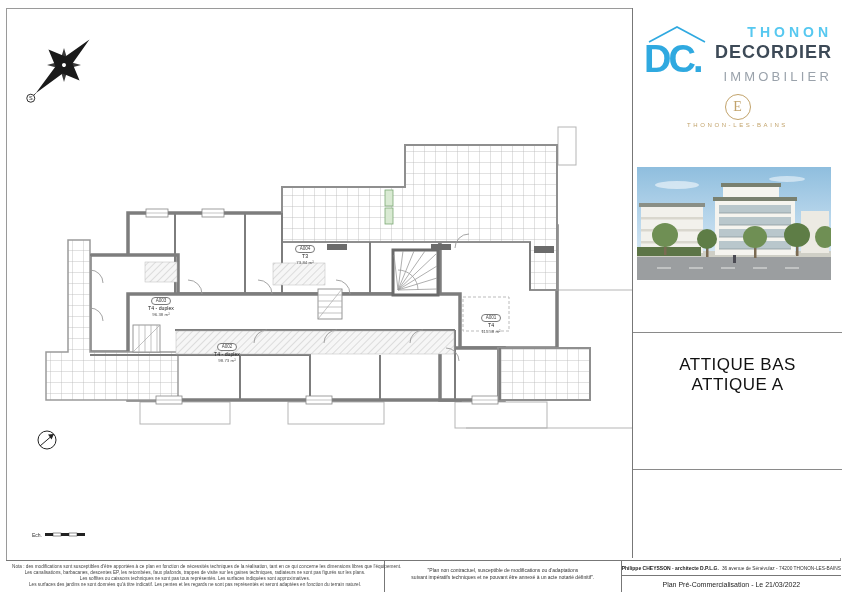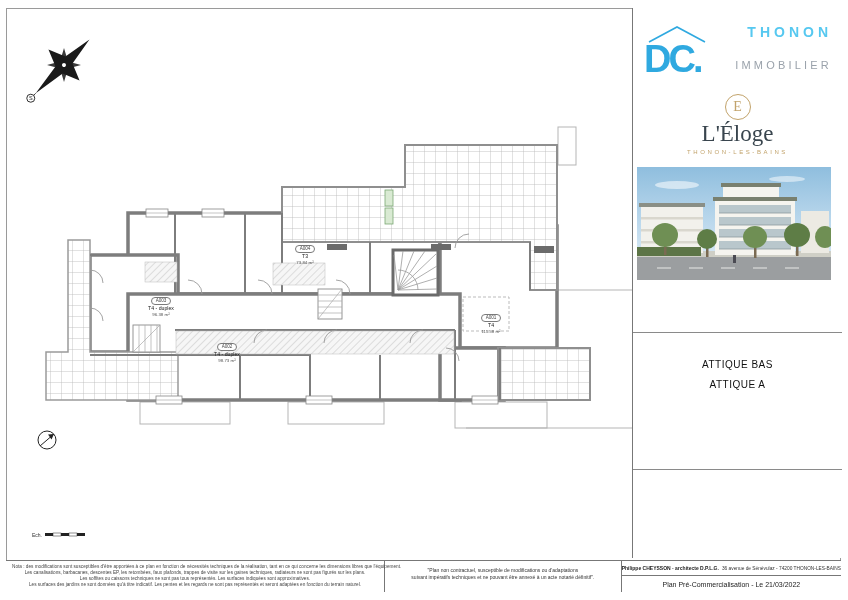--- a/index.html
+++ b/index.html
@@ -14,31 +14,31 @@
   .apt .typ{display:block;font-size:5.2px;margin-top:1px;color:#222;}
   .apt .area{display:block;font-size:4.4px;color:#555;}
 
   
   .sidebar{position:absolute;left:632px;top:8px;width:210px;height:550px;border-left:1px solid #777;box-sizing:border-box;background:#fff;}
   .agency{position:absolute;left:0;top:6px;width:100%;height:80px;}
   .agency .mark{position:absolute;left:10px;top:8px;}
   .agency .txt{position:absolute;right:10px;top:10px;text-align:right;}
   .agency .city{font-size:14px;letter-spacing:4px;color:#56c8f0;font-weight:bold;}
   .agency .name{font-size:18px;letter-spacing:1px;color:#3d4a57;font-weight:600;margin-top:2px;}
-  .agency .field{font-size:11px;letter-spacing:3.2px;color:#9aa2ab;margin-top:19px;}
+  .agency .field{font-size:13px;letter-spacing:3.2px;color:#9aa2ab;margin-top:6px;}
 
   .project{position:absolute;left:0;top:84px;width:100%;height:76px;text-align:center;}
   .project .mono{display:inline-block;width:24px;height:24px;line-height:24px;border:1.4px solid #c2a36b;border-radius:50%;color:#c2a36b;font-family:"Liberation Serif",serif;font-size:14px;margin-top:2px;}
   .project .pname{font-family:"Liberation Serif",serif;font-size:23px;color:#39454e;margin-top:1px;}
   .project .pcity{font-size:6px;letter-spacing:2.6px;color:#c2a36b;margin-top:2px;}
 
   .photo{position:absolute;left:4px;top:159px;width:194px;height:113px;}
 
   .titlebox{position:absolute;left:0;top:324px;width:100%;height:138px;border-top:1px solid #8a8a8a;border-bottom:1px solid #8a8a8a;box-sizing:border-box;display:flex;flex-direction:column;align-items:center;justify-content:flex-start;padding-top:22px;}
-  .titlebox div{font-size:10px;color:#111;line-height:20px;letter-spacing:0.5px;}
+  .titlebox div{font-size:17px;color:#111;line-height:20px;letter-spacing:0.5px;}
 
   
   .bottombar{position:absolute;left:6px;top:560px;width:835px;height:32px;border-top:1px solid #777;box-sizing:border-box;display:flex;background:#fff;}
   .notes{width:379px;border-right:1px solid #777;box-sizing:border-box;padding:2.5px 6px 0 6px;text-align:center;}
   .notes div{font-size:4.7px;line-height:6.2px;color:#444;white-space:nowrap;}
   .disclaimer{width:247px;border-right:1px solid #777;box-sizing:border-box;text-align:center;padding-top:6px;}
   .disclaimer div{font-size:5px;line-height:7px;color:#333;}
   .tblock{flex:1;display:flex;flex-direction:column;}
   .tblock .r1{height:14px;border-bottom:1px solid #777;display:flex;align-items:center;justify-content:center;gap:3px;white-space:nowrap;}
   .tblock .r1 .arch{font-size:5px;font-weight:bold;color:#222;}
@@ -204,27 +204,27 @@
 
   <div class="sidebar">
 
     <div class="agency">
       <svg class="mark" width="66" height="58" viewBox="0 0 66 58">
         <polyline points="6,20 34,5 62,20" fill="none" stroke="#2fa9e0" stroke-width="1.6"></polyline>
         <text x="1" y="50" font-family="Liberation Sans, sans-serif" font-weight="bold" font-size="38" fill="#2fa9e0" letter-spacing="-3">DC.</text>
       </svg>
       <div class="txt">
         <div class="city">THONON</div>
+        <div class="name">DECORDIER</div>
         <div class="field">IMMOBILIER</div>
       </div>
     </div>
 
     <div class="project">
       <div class="mono">E</div>
-      <div class="pname">L'Éloge</div>
       <div class="pcity">THONON-LES-BAINS</div>
     </div>
 
     <svg class="photo" viewBox="0 0 194 113">
       <defs>
         <linearGradient id="sky" x1="0" y1="0" x2="0" y2="1">
           <stop offset="0" stop-color="#8fbede"></stop>
           <stop offset="1" stop-color="#e9f3fb"></stop>
         </linearGradient>
       </defs>

